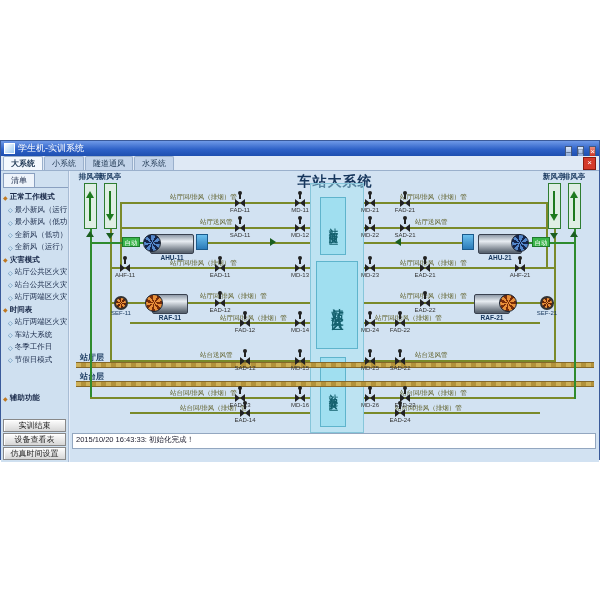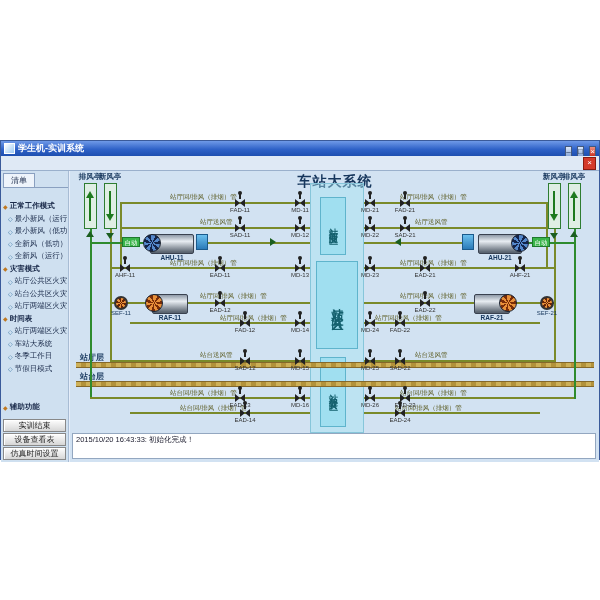--- a/index.html
+++ b/index.html
@@ -1,30 +1,30 @@
 <!DOCTYPE html>
 <html><head>
 <meta charset="utf-8">
 <style>
   html,body{margin:0;padding:0;background:#fff;font-family:"Liberation Sans","DejaVu Sans",sans-serif;}
   .page{position:relative;width:600px;height:600px;background:#fff;overflow:hidden;}
   .window{position:absolute;left:0;top:140px;width:600px;height:320px;border:1px solid #3a5a9a;box-sizing:border-box;background:#cfe0f0;}
   .titlebar{height:15px;background:linear-gradient(180deg,#6f9ae8 0%,#2f62c8 55%,#1e4fb0 100%);display:flex;align-items:center;padding:0 3px;color:#fff;}
   .tb-icon{width:9px;height:9px;background:linear-gradient(135deg,#ffffff,#9ccaf5);border:1px solid #fff;margin-right:3px;flex:none;}
-  .tb-title{font-size:9px;font-weight:bold;flex:1;white-space:nowrap;}
+  .tb-title{font-size:9px;font-weight:normal;flex:1;white-space:nowrap;}
   .tb-btn{width:14px;height:11px;margin-left:1px;background:linear-gradient(180deg,#dce8fa,#8aa8d8);border:1px solid #44597e;color:#12243f;font-size:8px;line-height:9px;text-align:center;cursor:pointer;}
   .tb-btn.close{background:linear-gradient(180deg,#f09080,#cc3322);color:#fff;}
   .tabbar{height:14px;background:#dfe9f5;border-bottom:1px solid #9ab0cc;display:flex;align-items:flex-end;padding:0 2px;position:relative;}
   .tab{font-size:8px;padding:1px 7px;margin-right:1px;border:1px solid #9ab0cc;border-bottom:none;background:#c3d4ea;color:#223a55;border-radius:2px 2px 0 0;cursor:pointer;white-space:nowrap;}
   .tab.active{background:#f4f8fd;font-weight:bold;}
   .tab-close{position:absolute;right:3px;top:1px;width:11px;height:11px;background:#d43a2a;border:1px solid #8a1a10;color:#fff;font-size:8px;line-height:10px;text-align:center;cursor:pointer;}
   .content{display:flex;height:291px;}
   .sidebar{width:68px;background:#cfe0f0;border-right:1px solid #a8bcd4;display:flex;flex-direction:column;padding:2px 0 2px 2px;box-sizing:border-box;}
   .side-header{width:30px;font-size:8px;border:1px solid #8aa0c0;border-bottom:none;background:#eef4fb;text-align:center;padding:1px 0;color:#1a2a4a;}
-  .side-list{flex:1;border-top:1px solid #8aa0c0;padding-top:12px;overflow:hidden;text-align:right;}
+  .side-list{flex:1;border-top:1px solid #8aa0c0;padding-top:3px;overflow:hidden;text-align:right;}
   .side-item{display:flex;align-items:center;height:12.5px;font-size:7.5px;color:#1a2a4a;white-space:nowrap;cursor:pointer;}
   .side-item .bullet{font-size:6px;margin-right:2px;color:#2f6f9f;}
   .side-item.group{font-weight:bold;}
   .side-item.group .bullet{color:#c07820;}
   .side-item.item{padding-left:5px;}
   .side-item.gap{margin-top:26px;}
   .side-buttons{display:flex;flex-direction:column;gap:1px;padding-right:2px;justify-content:space-between;}
   .side-btn{font-size:8px;height:13px;background:linear-gradient(180deg,#fefefe,#d6d6d6);border:1px solid #888;box-shadow:inset 1px 1px 0 #fff;color:#222;font-family:inherit;cursor:pointer;padding:0;}
   .diagram{position:relative;flex:1;background:#d2e2f2;overflow:hidden;border-left:1px solid #e6eefa;}
   .dg-title{position:absolute;left:215px;top:2px;width:100px;text-align:center;font-size:14px;font-weight:bold;color:#16365c;letter-spacing:1px;}
@@ -65,40 +65,46 @@
   .axfan{position:absolute;width:14px;height:14px;border-radius:50%;border:2px solid #333;background:repeating-conic-gradient(#e8903a 0 30deg,#6a2606 30deg 60deg);box-sizing:border-box;}
   .axtag{position:absolute;top:12px;left:-12px;width:34px;text-align:center;font-size:6px;color:#16365c;}
   .damper{position:absolute;width:10px;height:8px;cursor:pointer;}
   .damper::before{content:"";position:absolute;left:0;top:0;border-top:4px solid transparent;border-bottom:4px solid transparent;border-left:5px solid #222;}
   .damper::after{content:"";position:absolute;right:0;top:0;border-top:4px solid transparent;border-bottom:4px solid transparent;border-right:5px solid #222;}
   .damper .stem{position:absolute;left:4px;top:-5px;width:2px;height:5px;background:#222;}
   .damper .stem::before{content:"";position:absolute;left:-1px;top:-3px;width:4px;height:4px;background:#222;border-radius:50%;}
   .dtag{position:absolute;top:8px;left:-10px;width:30px;text-align:center;font-size:6px;color:#333;}
   .duct-label{position:absolute;font-size:6.5px;color:#5a5a20;white-space:nowrap;}
   .statbox{position:absolute;width:18px;height:10px;background:#39b54a;border:1px solid #1d7a2e;color:#fff;font-size:6.5px;line-height:9px;text-align:center;box-sizing:border-box;}
-  .logbox{position:absolute;left:2px;top:262px;width:524px;height:26px;background:#fff;border:1px solid #93a7c0;overflow:hidden;box-sizing:border-box;}
+  .logbox{position:absolute;left:2px;top:262px;width:524px;height:16px;background:#fff;border:1px solid #93a7c0;overflow:hidden;box-sizing:border-box;}
   .log-line{font-size:7.5px;color:#223;padding:1px 3px;white-space:nowrap;}
 </style>
 </head>
 <body>
 
 <div class="page">
   <div class="window">
 
     <div class="titlebar">
       <span class="tb-icon"></span>
       <span class="tb-title">学生机-实训系统</span>
       <span class="tb-btns">
         <span class="tb-btn">–</span>
         <span class="tb-btn">□</span>
         <span class="tb-btn close">×</span>
       </span>
     </div>
 
     <div class="tabbar">
+      <div class="tabs" style="display:flex;align-items:flex-end;">
+          <div class="tab active">大系统</div>
+          <div class="tab">小系统</div>
+          <div class="tab">隧道通风</div>
+          <div class="tab">水系统</div>
+        </div>
       <span class="tab-close">×</span>
     </div>
 
     <div class="content">
 
       <div class="sidebar">
         <div class="side-header">清单</div>
         <div class="side-list">
             <div class="side-item group">
               <span class="bullet">◆</span>

